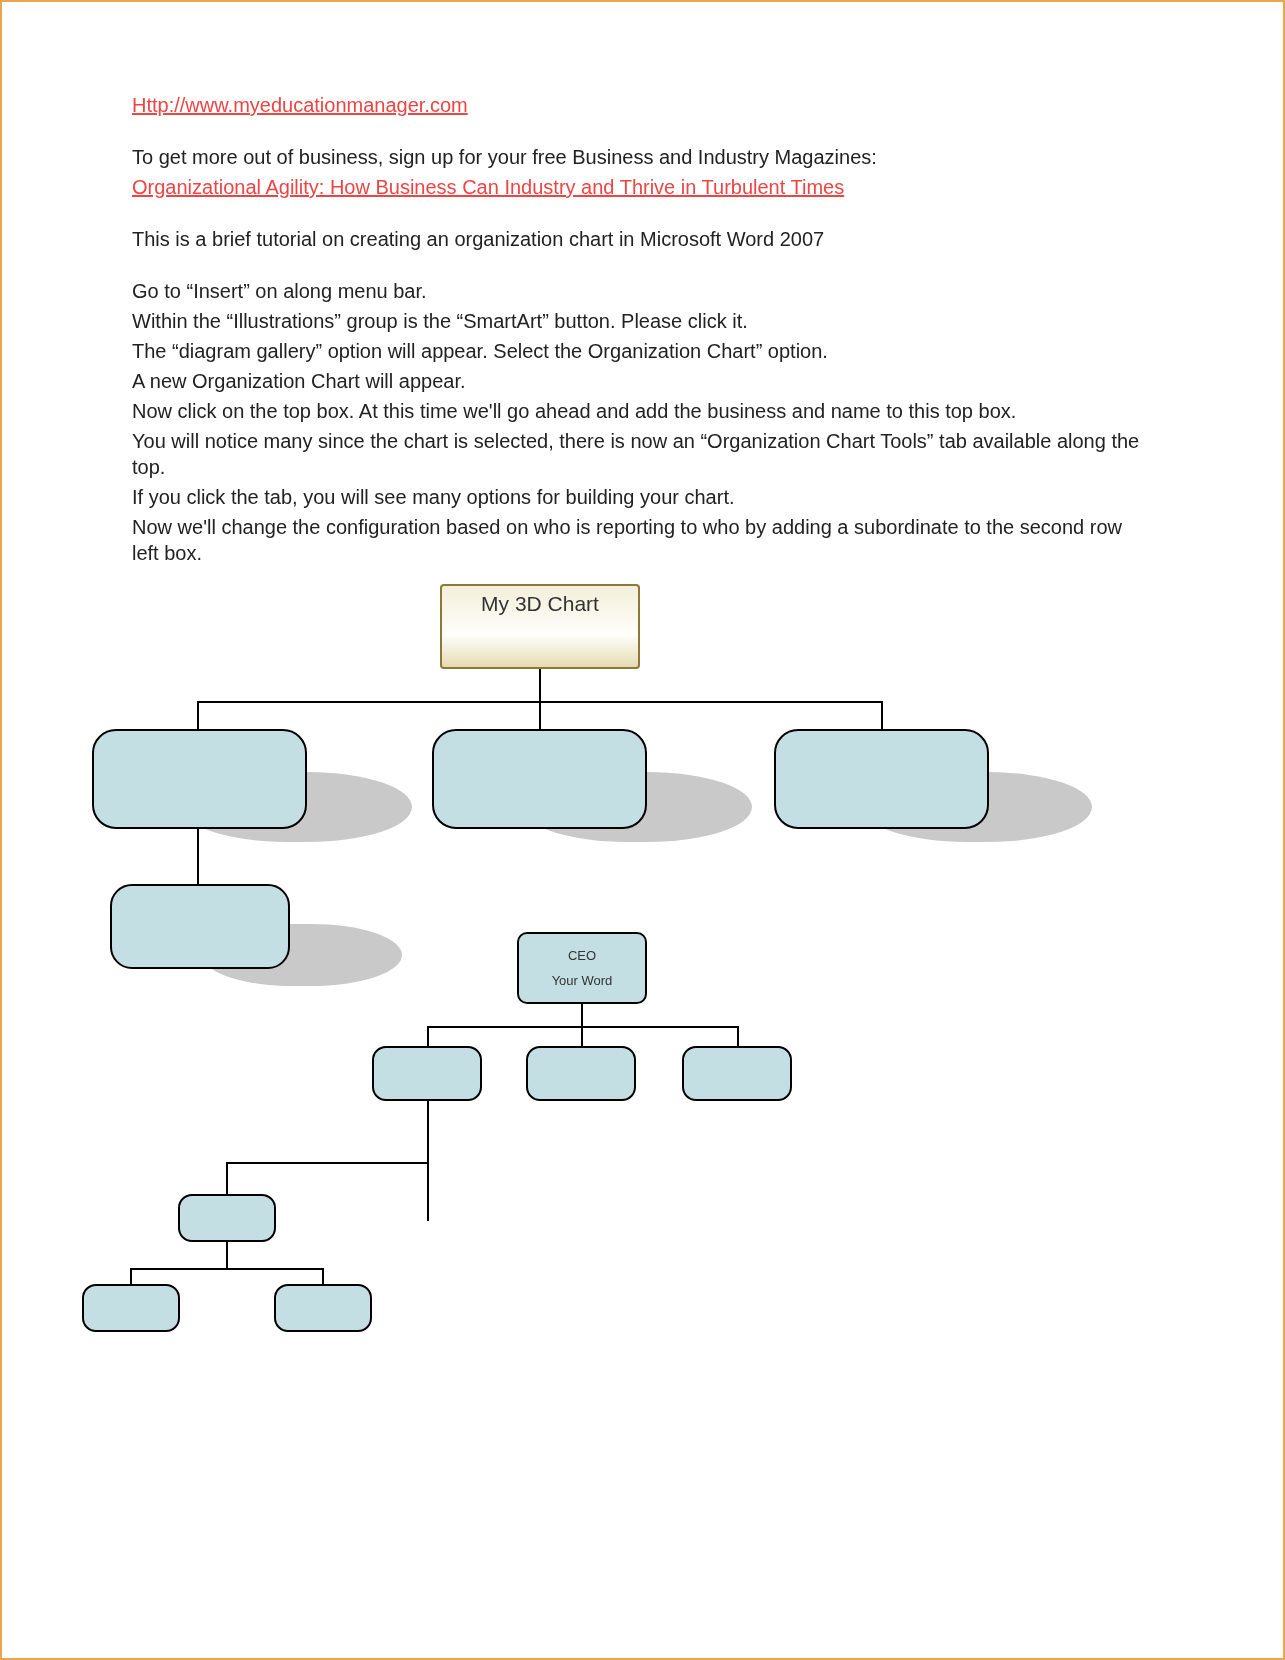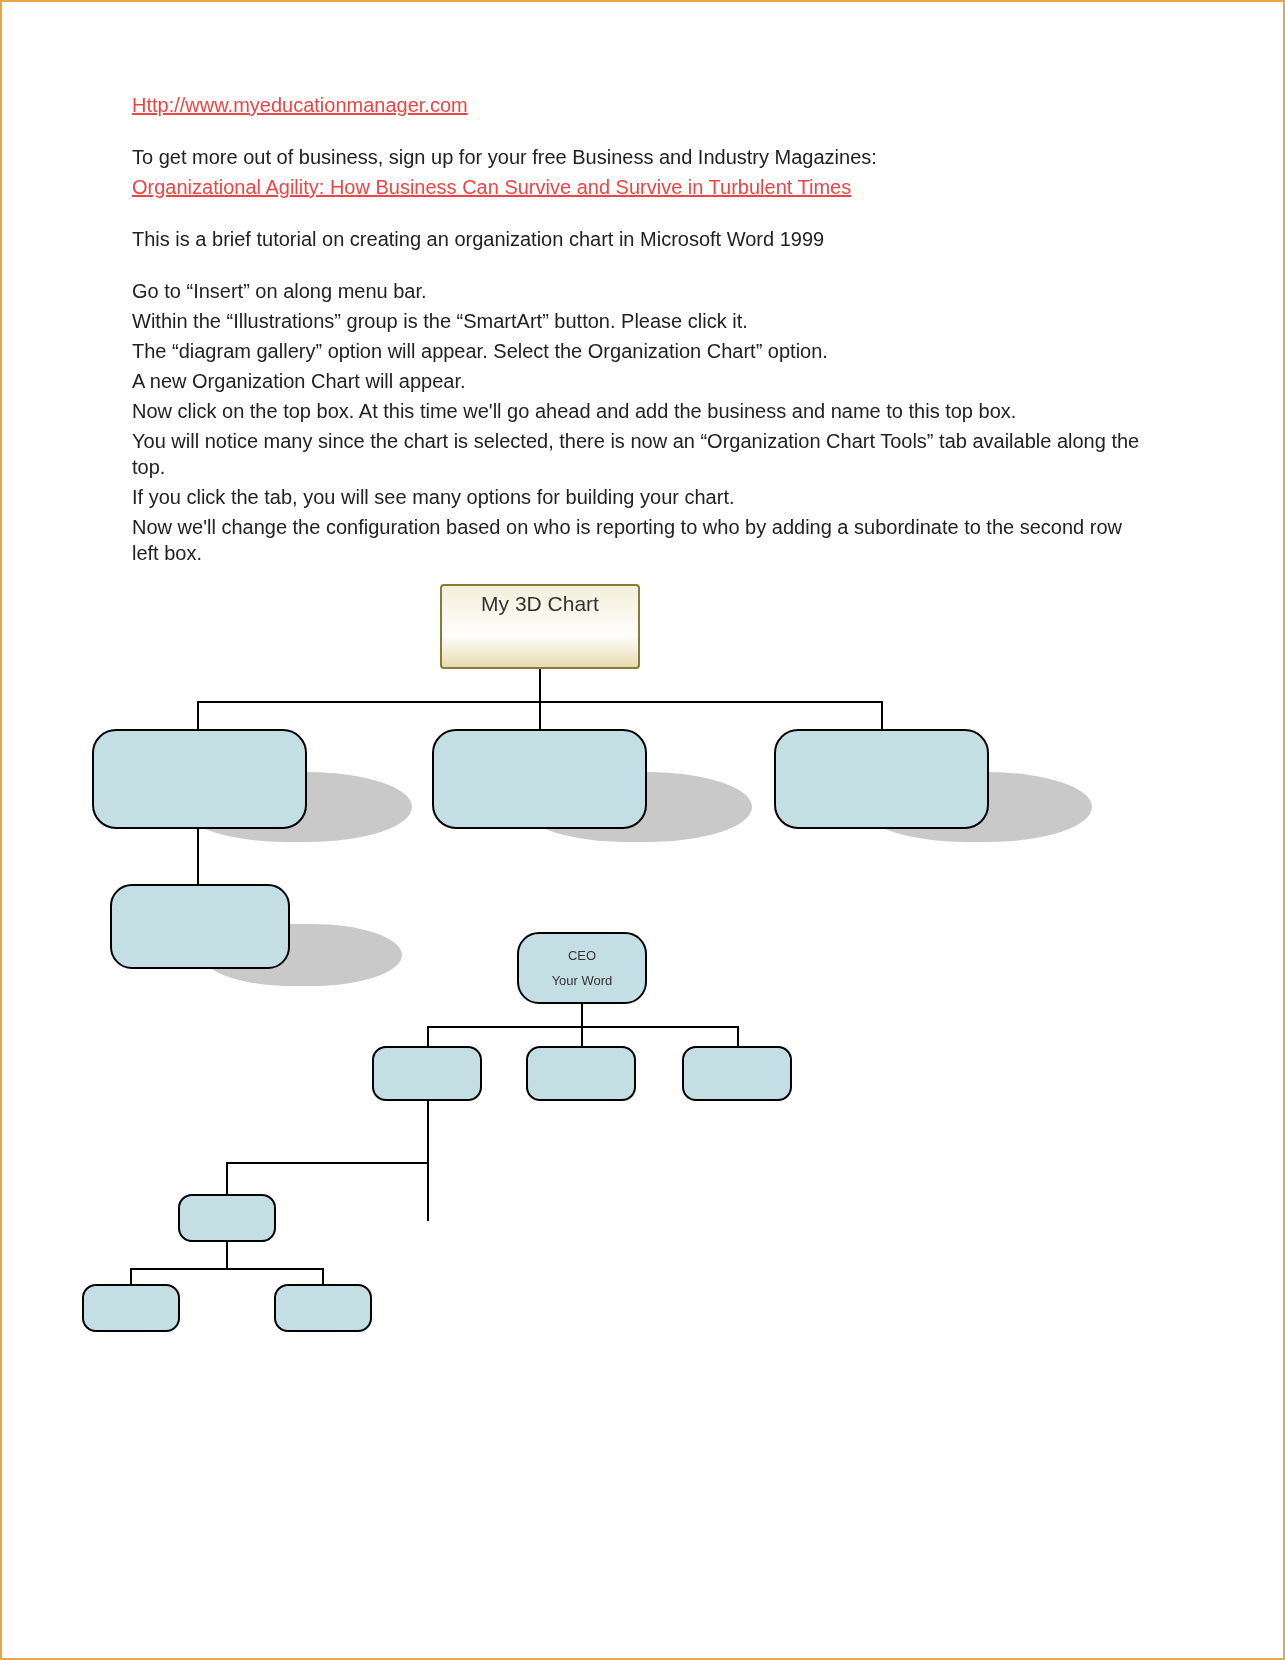--- a/index.html
+++ b/index.html
@@ -99,21 +99,21 @@
     top: 900px;
     width: 800px;
     height: 420px;
   }
   .c2-root {
     position: absolute;
     width: 130px;
     height: 72px;
     background: #c4dfe3;
     border: 2px solid #000;
-    border-radius: 22px;
+    border-radius: 10px;
     left: 435px;
     top: 0;
     font-size: 13px;
     color: #333;
     text-align: center;
     display: flex;
     flex-direction: column;
     justify-content: center;
     gap: 10px;
   }
@@ -131,25 +131,25 @@
 <div class="outer-frame">
   <div class="page">
 
     <p class="para">
       <a class="link" href="#">Http://www.myeducationmanager.com</a>
     </p>
     <div class="gap"></div>
 
     <p class="para">To get more out of business, sign up for your free Business and Industry Magazines:</p>
     <p class="para">
-      <a class="link" href="#">Organizational Agility: How Business Can Survive and Survive in Turbulent Times</a>
+      <a class="link" href="#">Organizational Agility: How Business Can Industry and Thrive in Turbulent Times</a>
     </p>
     <div class="gap"></div>
 
-    <p class="para">This is a brief tutorial on creating an organization chart in Microsoft Word 1999</p>
+    <p class="para">This is a brief tutorial on creating an organization chart in Microsoft Word 2007</p>
     <div class="gap"></div>
 
     <p class="para">Go to “Insert” on along menu bar.</p>
     <p class="para">Within the “Illustrations” group is the “SmartArt” button. Please click it.</p>
     <p class="para">The “diagram gallery” option will appear. Select the Organization Chart” option.</p>
     <p class="para">A new Organization Chart will appear.</p>
     <p class="para">Now click on the top box. At this time we'll go ahead and add the business and name to this top box.</p>
     <p class="para">You will notice many since the chart is selected, there is now an “Organization Chart Tools” tab available along the top.</p>
     <p class="para">If you click the tab, you will see many options for building your chart.</p>
     <p class="para">Now we'll change the configuration based on who is reporting to who by adding a subordinate to the second row left box.</p>

